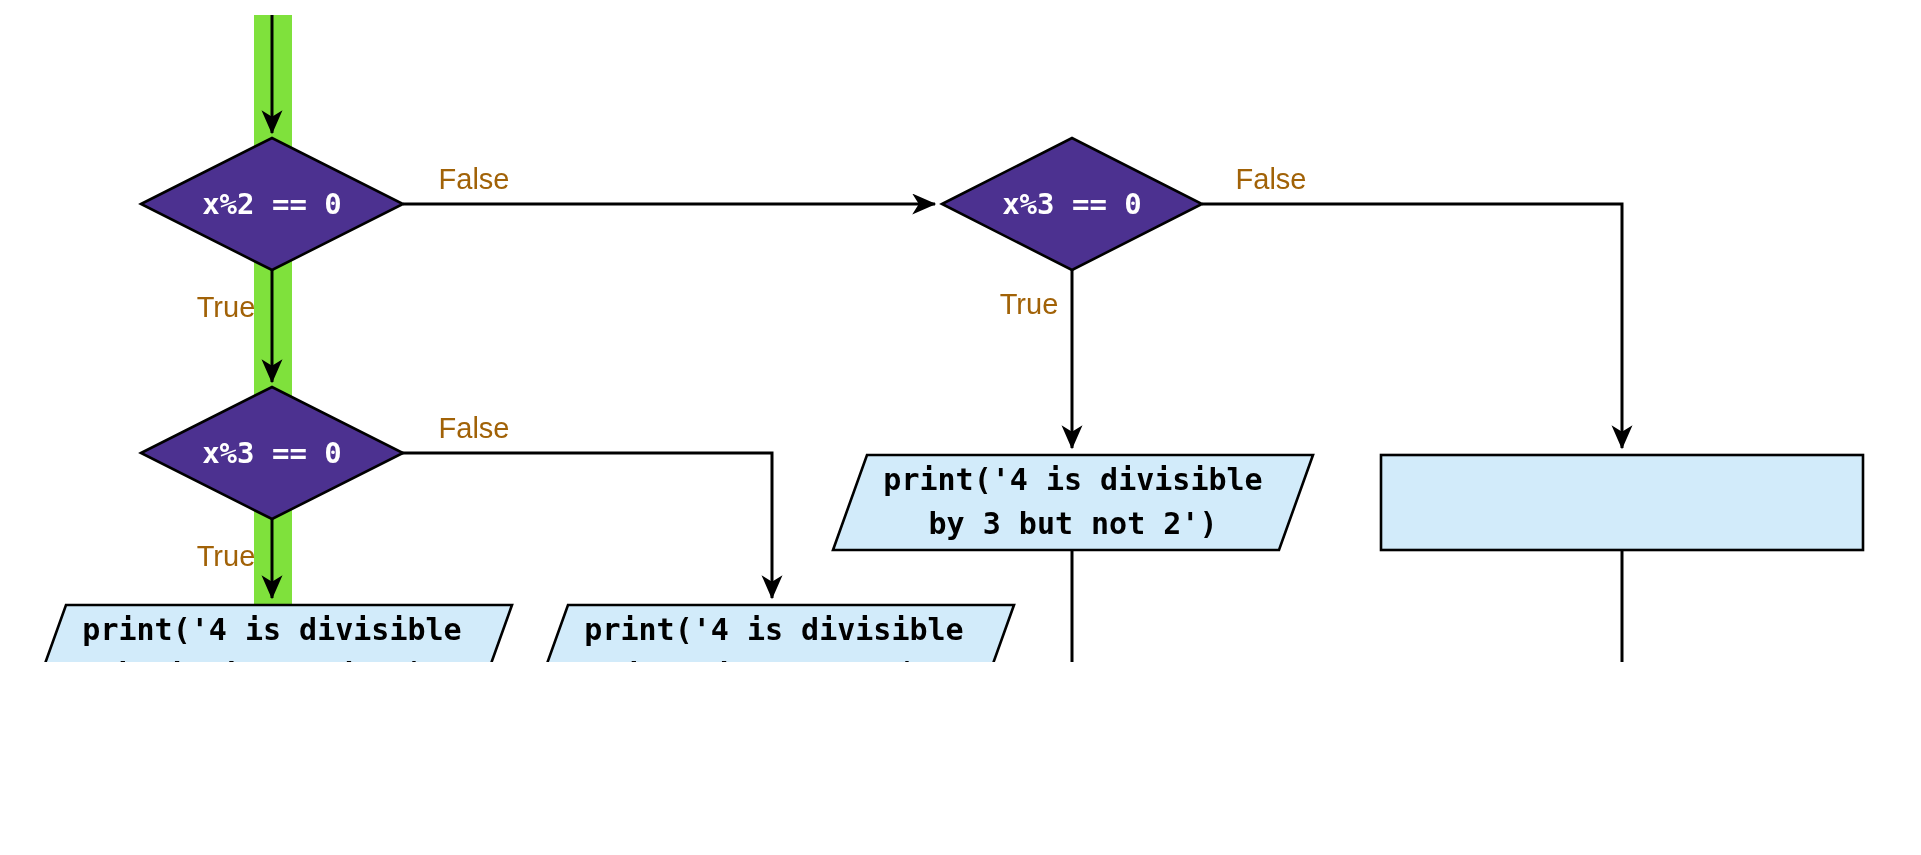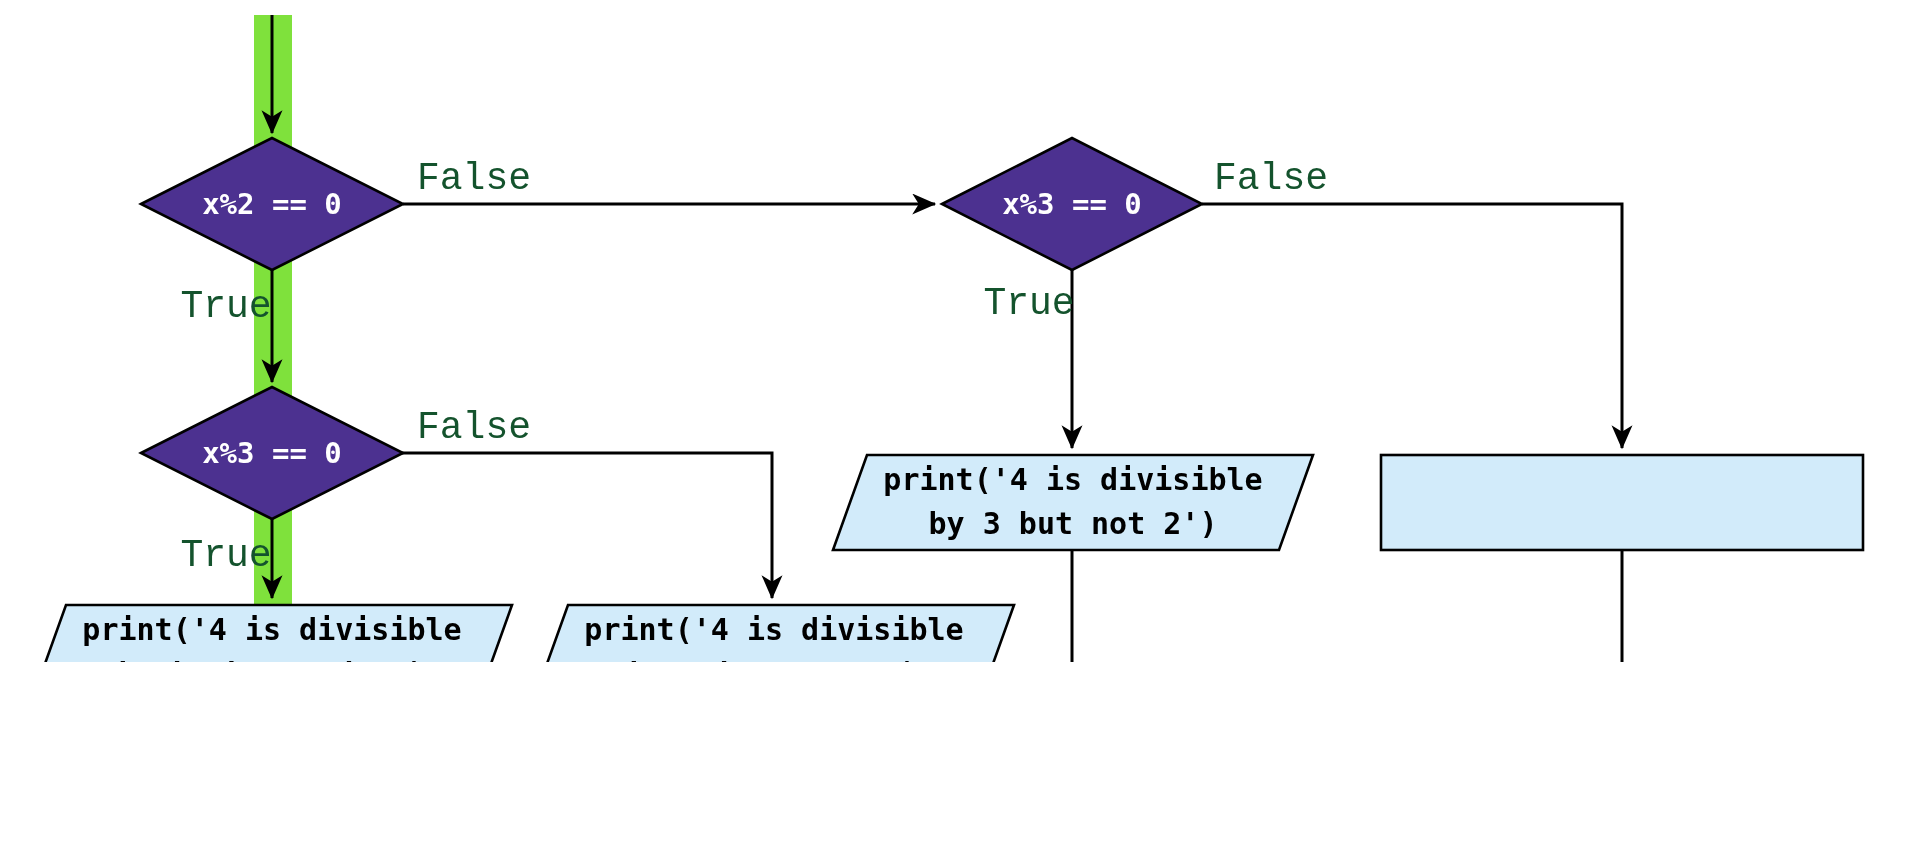--- a/index.html
+++ b/index.html
@@ -20,24 +20,24 @@
   }
   .node-text{
     font-family:"DejaVu Sans Mono", monospace;
     font-weight:700;
     font-size:30px;
     line-height:44px;
     color:#000000;
   }
   .decision-text{color:#ffffff;font-size:29px;}
   .edge-text{
-    font-family:Liberation Mono, monospace;
-    font-size:38px;
+    font-family:Liberation Sans, sans-serif;
+    font-size:29px;
     line-height:30px;
-    color:#14532d;
+    color:#a16207;
   }
 </style>
 </head>
 <body>
 
 <div class="canvas">
 
   <svg width="1921" height="855" viewBox="0 0 1921 855">
     <defs>
       <marker id="arrow" markerUnits="strokeWidth" markerWidth="9" markerHeight="8" refX="7.6" refY="3.5" orient="auto">

